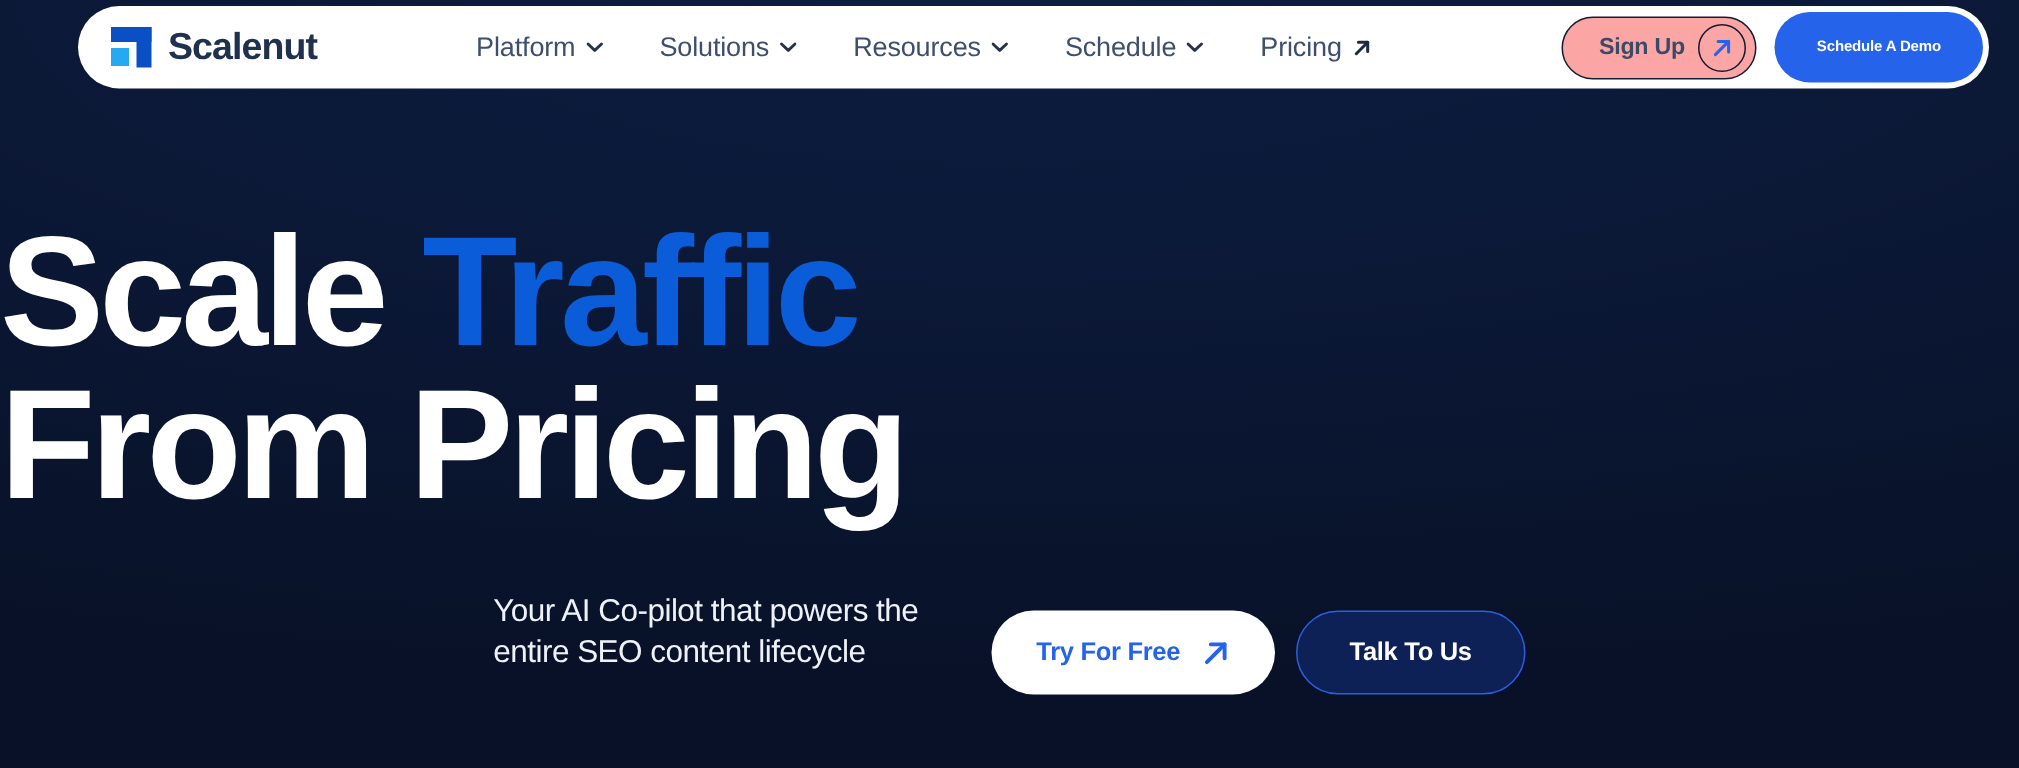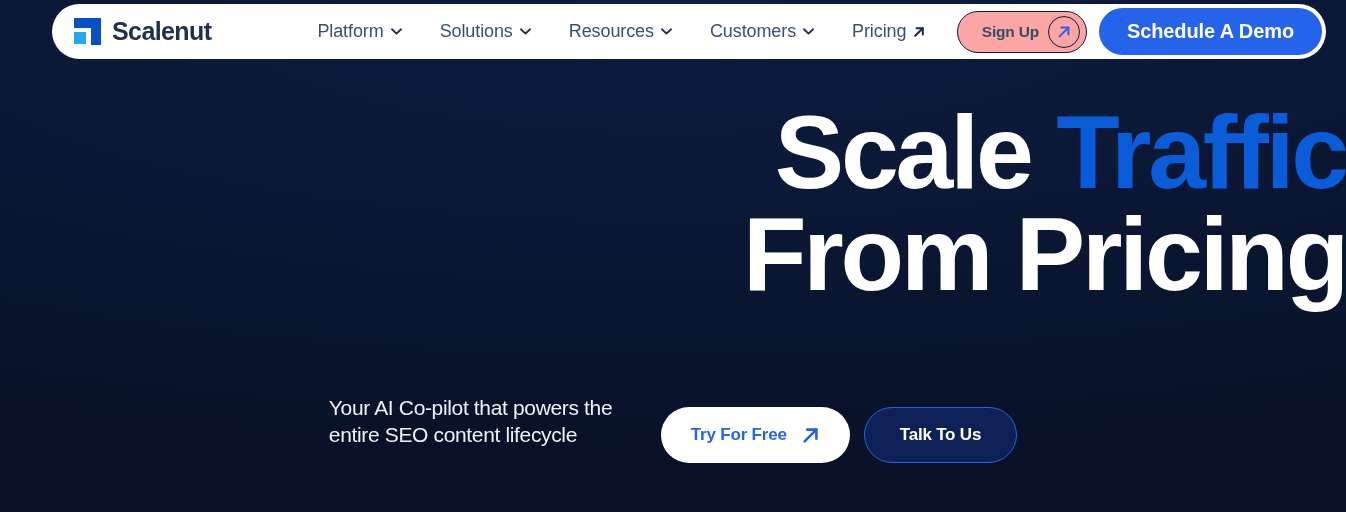--- a/index.html
+++ b/index.html
@@ -150,41 +150,41 @@
 
   .btn-demo {
     display: flex;
     align-items: center;
     justify-content: center;
     height: 47px;
     padding: 0 28px;
     border-radius: 26px;
     background: #2563EB;
     color: #ffffff;
-    font-size: 20px;
+    font-size: 10px;
     font-weight: 700;
     letter-spacing: -0.1px;
     white-space: nowrap;
     cursor: pointer;
     box-sizing: border-box;
   }
 
   
   .hero {
     position: absolute;
     left: 0;
     top: 60px;
     width: 1346px;
     height: 452px;
   }
 
   .hero-title {
-    text-align: right;
+    text-align: left;
     margin: 0;
-    padding-top: 42px;
+    padding-top: 85px;
     font-size: 104px;
     font-weight: 700;
     line-height: 0.98;
     letter-spacing: -3.2px;
     color: #ffffff;
   }
   .hero-title .accent { color: #0B5CD8; }
 
   .hero-bottom {
     position: absolute;
@@ -290,21 +290,21 @@
       <div class="nav-item">
         <span>Resources</span>
         <span>
           <svg class="chev" viewBox="0 0 11 7" fill="none" xmlns="http://www.w3.org/2000/svg">
             <path d="M1 1.3L5.5 5.6L10 1.3" style="stroke:#26324d" stroke-width="1.9" stroke-linecap="round" stroke-linejoin="round"></path>
           </svg>
         </span>
       </div>
 
       <div class="nav-item">
-        <span>Customers</span>
+        <span>Schedule</span>
         <span>
           <svg class="chev" viewBox="0 0 11 7" fill="none" xmlns="http://www.w3.org/2000/svg">
             <path d="M1 1.3L5.5 5.6L10 1.3" style="stroke:#26324d" stroke-width="1.9" stroke-linecap="round" stroke-linejoin="round"></path>
           </svg>
         </span>
       </div>
 
       <div class="nav-item">
         <span>Pricing</span>
         <span>

